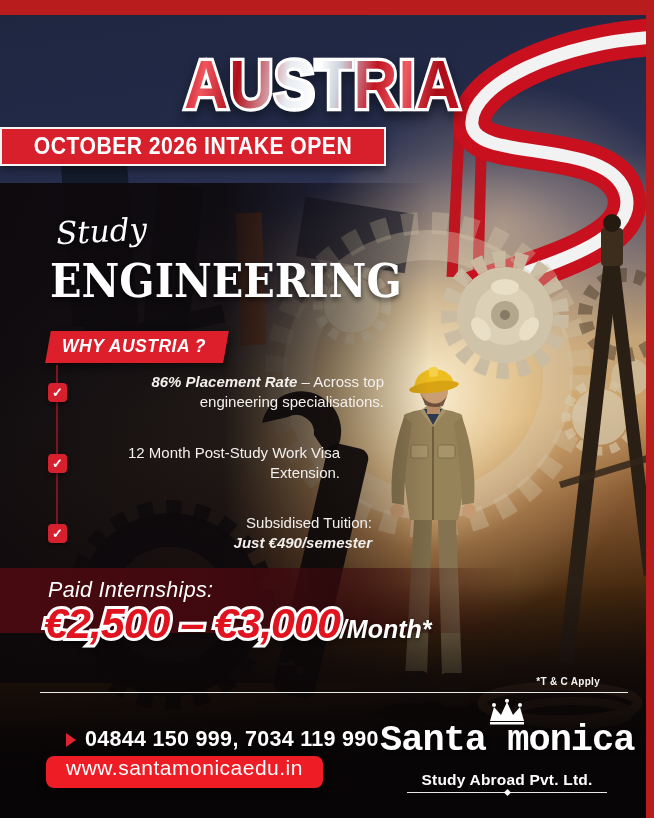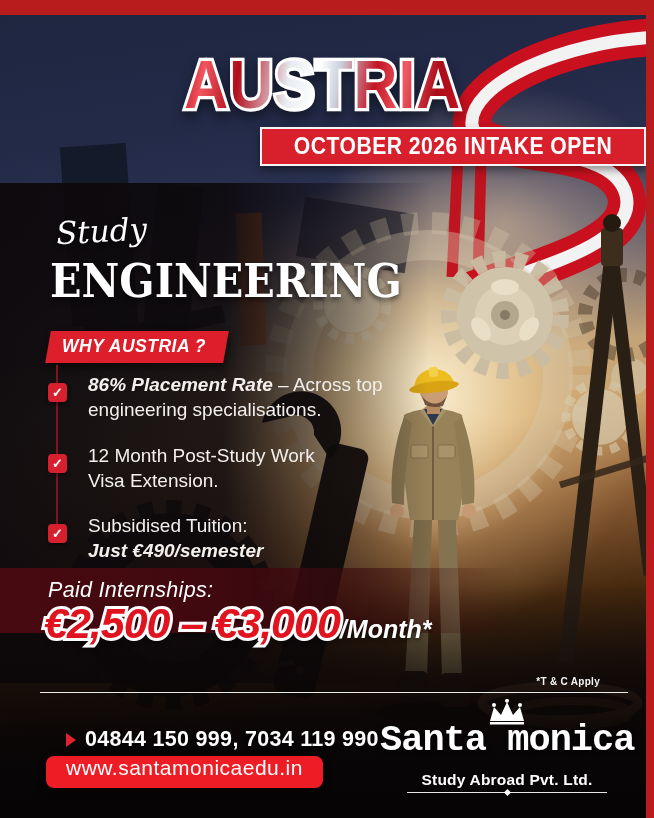--- a/index.html
+++ b/index.html
@@ -20,41 +20,41 @@
 
   
   .title-wrap{position:absolute;left:0;top:38px;width:100%;text-align:center;filter:drop-shadow(0 6px 6px rgba(0,0,0,.45));}
   .title-inner{position:relative;display:inline-block;transform:scaleX(.95) scaleY(1.06);}
   .title-txt{font-size:64px;font-weight:bold;letter-spacing:1px;line-height:1;white-space:nowrap;}
   .title-stroke{position:absolute;left:0;top:0;color:#fff;-webkit-text-stroke:6px #fff;
     text-shadow:0 2px 0 #fff,0 -2px 0 #fff,2px 0 0 #fff,-2px 0 0 #fff;}
   .title-fill{position:relative;
     background:linear-gradient(100deg,#c41421 0%,#f0565e 8%,#b10e1b 20%,#e8edf2 38%,#ffffff 48%,#cdd3dd 55%,#c21524 68%,#f05a62 78%,#a90d19 90%,#c41421 100%);
     -webkit-background-clip:text;background-clip:text;color:transparent;}
-  .banner{position:absolute;left:0;top:112px;width:100%;text-align:right;}
+  .banner{position:absolute;left:0;top:112px;width:100%;text-align:left;}
   .banner-box{display:inline-block;background:#d8202c;border:2px solid #f4f4f4;padding:4px 18px;
     box-shadow:0 4px 8px rgba(0,0,0,.4);}
   .banner-txt{display:inline-block;color:#fff;font-weight:bold;font-size:23px;letter-spacing:.5px;transform:scaleX(.92);white-space:nowrap;}
 
   
   .study{position:absolute;left:56px;top:198px;color:#fff;font-family:"DejaVu Serif",serif;
     font-style:italic;font-size:31px;transform:rotate(-3deg);text-shadow:0 2px 4px rgba(0,0,0,.6);}
   .program{position:absolute;left:50px;top:238px;color:#fff;font-family:"DejaVu Serif",serif;font-weight:bold;
     font-size:47px;letter-spacing:0px;transform:scaleX(.88);transform-origin:left;white-space:nowrap;
     text-shadow:0 3px 6px rgba(0,0,0,.55);}
 
   
   .badge{position:absolute;left:48px;top:316px;background:#dc1f2b;padding:5px 20px 6px 14px;
     transform:skewX(-10deg);box-shadow:2px 4px 8px rgba(0,0,0,.45);}
   .badge-txt{display:inline-block;transform:skewX(10deg);color:#fff;font-weight:bold;font-style:italic;
     font-size:17.5px;letter-spacing:.5px;white-space:nowrap;}
   .vline{position:absolute;left:56px;top:350px;width:2px;height:170px;background:#7e1420;}
   .check{position:absolute;width:19px;height:19px;background:#d7202e;border-radius:4px;
     color:#fff;font-size:13px;font-weight:bold;text-align:center;line-height:19px;box-shadow:0 2px 4px rgba(0,0,0,.5);}
-  .bullet{position:absolute;left:88px;color:#f2efec;font-size:19px;line-height:1.34;}
+  .bullet{position:absolute;left:72px;color:#f2efec;font-size:15px;line-height:1.34;text-align:right;}
   .b-bold{font-weight:bold;font-style:italic;}
 
   
   .band{position:absolute;left:0;top:553px;width:100%;height:65px;
     background:linear-gradient(90deg,#470a10 0%,#40090f 34%,rgba(58,9,12,.55) 58%,rgba(40,8,10,0) 80%);font-style:italic;}
   .band-label{position:absolute;left:48px;top:10px;color:#fff;font-size:21.5px;letter-spacing:.3px;}
   .amount-row{position:absolute;left:44px;top:32px;white-space:nowrap;}
   .amount{position:relative;display:inline-block;font-size:43px;font-weight:bold;letter-spacing:-1px;line-height:1.1;}
   .amount-stroke{position:absolute;left:0;top:0;color:#fff;-webkit-text-stroke:6px #fff;
     text-shadow:0 2px 0 #fff,0 -2px 0 #fff,2px 0 0 #fff,-2px 0 0 #fff,0 5px 5px rgba(0,0,0,.6);}

